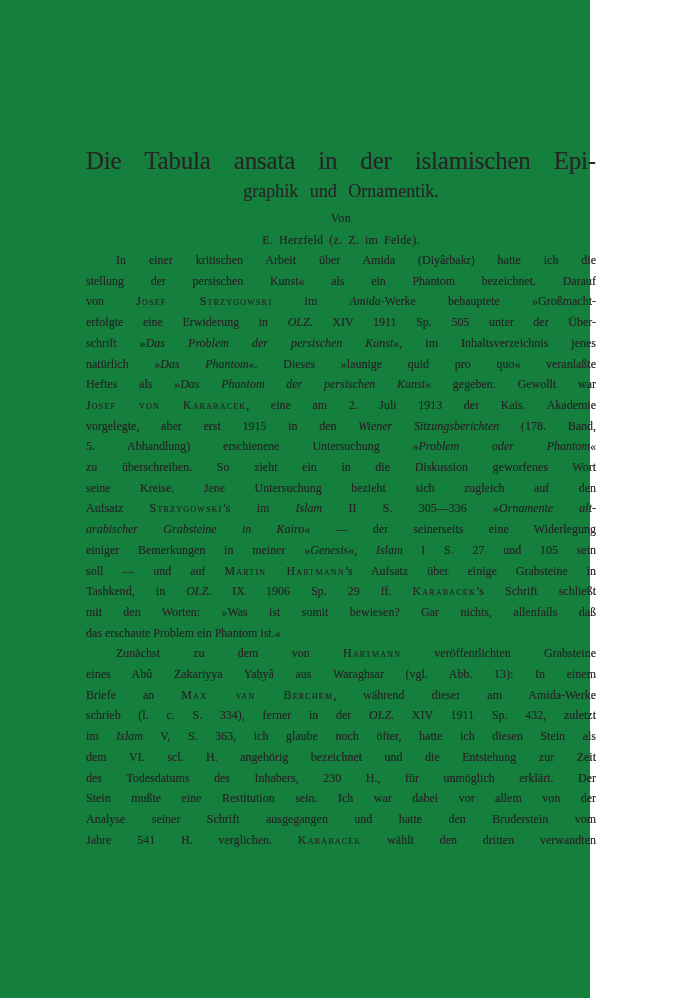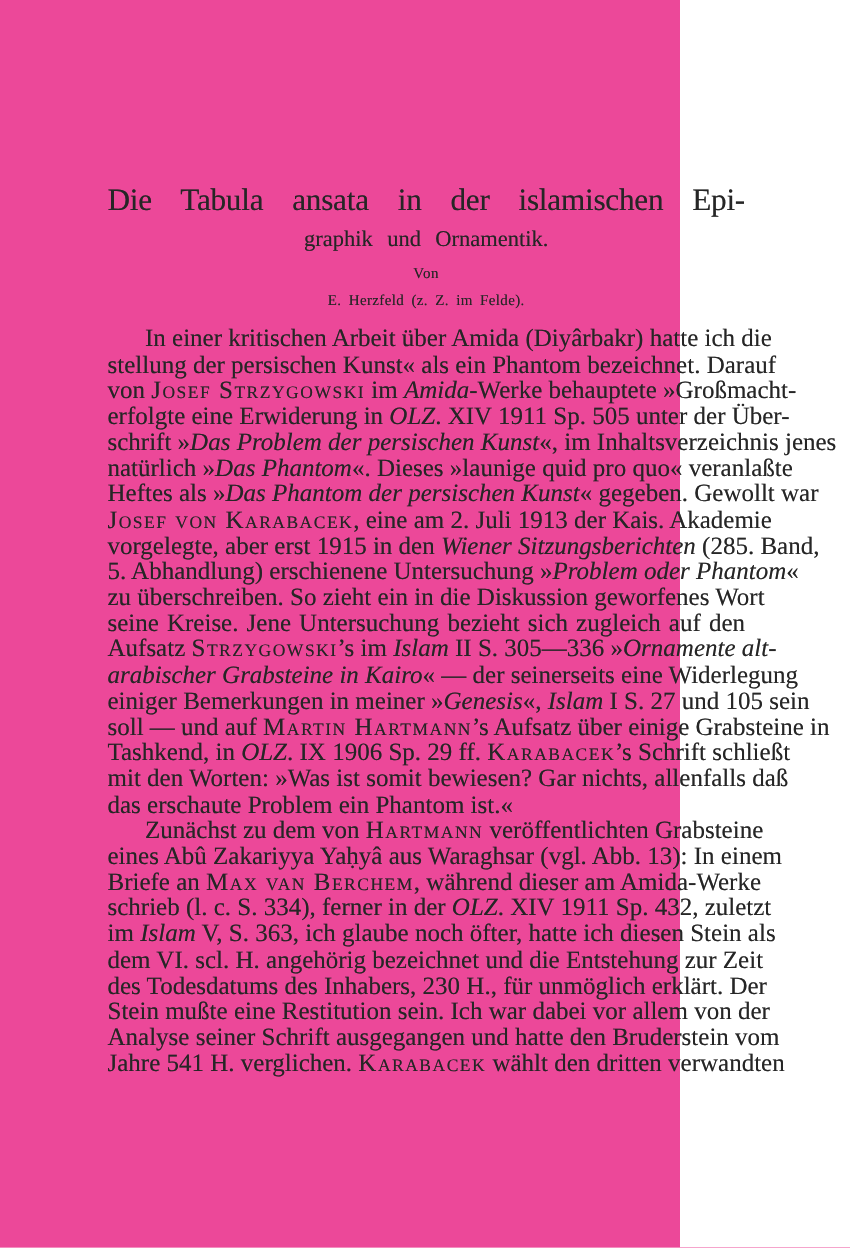--- a/index.html
+++ b/index.html
@@ -4,22 +4,22 @@
 <style>
   html, body { margin: 0; padding: 0; }
   body {
     width: 680px; height: 998px;
     background: #ffffff;
     font-family: "Liberation Serif", "DejaVu Serif", serif;
     overflow: hidden;
   }
   .page {
     position: relative;
-    width: 544px; height: 998px;
-    background: #ec4899;
+    width: 590px; height: 998px;
+    background: #15803d;
   }
   .column {
     position: absolute;
     left: 86px; top: 146px;
     width: 510px;
     color: #262626;
     text-shadow: 0 0 0.4px rgba(38,38,38,0.55);
   }
   .title { margin: 0; font-weight: normal; }
   .t1 {
@@ -35,21 +35,21 @@
   .byline {
     margin-top: 5px;
     font-size: 12px; line-height: 14px;
     text-align: center; letter-spacing: 0.5px;
   }
   .author {
     margin-top: 5px;
     font-size: 12px; line-height: 20px;
     text-align: center; word-spacing: 2.5px; letter-spacing: 0.3px;
   }
-  .bodytext { margin-top: 11px; font-size: 20px; }
+  .bodytext { font-size: 12px; }
   .line {
     line-height: 20.7px;
     white-space: nowrap;
     text-align: justify; text-align-last: justify;
     text-justify: inter-word;
   }
   .line.endline { text-align-last: left; }
   .line.indent { text-indent: 30px; }
   .i { font-style: italic; }
   .sc { font-variant: small-caps; letter-spacing: 1.2px; }
@@ -67,21 +67,21 @@
     <div class="author">E. Herzfeld (z. Z. im Felde).</div>
     <div class="bodytext">
         <div class="line indent"><span>In einer kritischen Arbeit über Amida (Diyârbakr) hatte ich die</span></div>
         <div class="line"><span>stellung der persischen Kunst« als ein Phantom bezeichnet.  Darauf</span></div>
         <div class="line"><span>von </span><span class="sc">Josef Strzygowski</span><span> im </span><span class="i">Amida</span><span>-Werke behauptete »Großmacht-</span></div>
         <div class="line"><span>erfolgte eine Erwiderung in </span><span class="i">OLZ</span><span>. XIV 1911 Sp. 505 unter der Über-</span></div>
         <div class="line"><span>schrift »</span><span class="i">Das Problem der persischen Kunst</span><span>«, im Inhaltsverzeichnis jenes</span></div>
         <div class="line"><span>natürlich »</span><span class="i">Das Phantom</span><span>«.  Dieses »launige quid pro quo« veranlaßte</span></div>
         <div class="line"><span>Heftes als »</span><span class="i">Das Phantom der persischen Kunst</span><span>« gegeben.  Gewollt war</span></div>
         <div class="line"><span class="sc">Josef von Karabacek</span><span>, eine am 2. Juli 1913 der Kais. Akademie</span></div>
-        <div class="line"><span>vorgelegte, aber erst 1915 in den </span><span class="i">Wiener Sitzungsberichten</span><span> (285. Band,</span></div>
+        <div class="line"><span>vorgelegte, aber erst 1915 in den </span><span class="i">Wiener Sitzungsberichten</span><span> (178. Band,</span></div>
         <div class="line"><span>5. Abhandlung) erschienene Untersuchung »</span><span class="i">Problem oder Phantom</span><span>«</span></div>
         <div class="line"><span>zu überschreiben.  So zieht ein in die Diskussion geworfenes Wort</span></div>
         <div class="line"><span>seine Kreise.  Jene Untersuchung bezieht sich zugleich auf den</span></div>
         <div class="line"><span>Aufsatz </span><span class="sc">Strzygowski</span><span>’s im </span><span class="i">Islam</span><span> II S. 305—336 »</span><span class="i">Ornamente alt-</span></div>
         <div class="line"><span class="i">arabischer Grabsteine in Kairo</span><span>« — der seinerseits eine Widerlegung</span></div>
         <div class="line"><span>einiger Bemerkungen in meiner »</span><span class="i">Genesis</span><span>«, </span><span class="i">Islam</span><span> I S. 27 und 105 sein</span></div>
         <div class="line"><span>soll — und auf </span><span class="sc">Martin Hartmann</span><span>’s Aufsatz über einige Grabsteine in</span></div>
         <div class="line"><span>Tashkend, in </span><span class="i">OLZ</span><span>. IX 1906 Sp. 29 ff.  </span><span class="sc">Karabacek</span><span>’s Schrift schließt</span></div>
         <div class="line"><span>mit den Worten: »Was ist somit bewiesen? Gar nichts, allenfalls daß</span></div>
         <div class="line endline"><span>das erschaute Problem ein Phantom ist.«</span></div>

